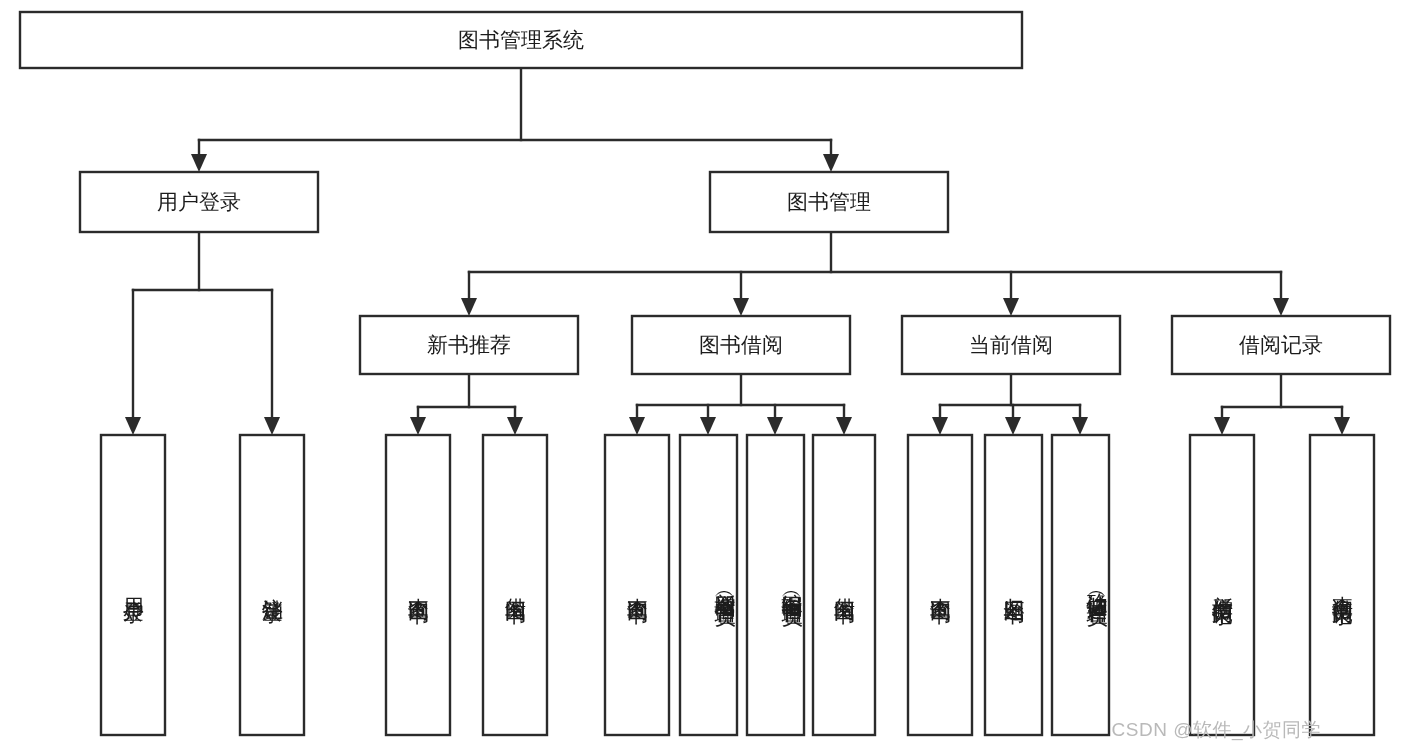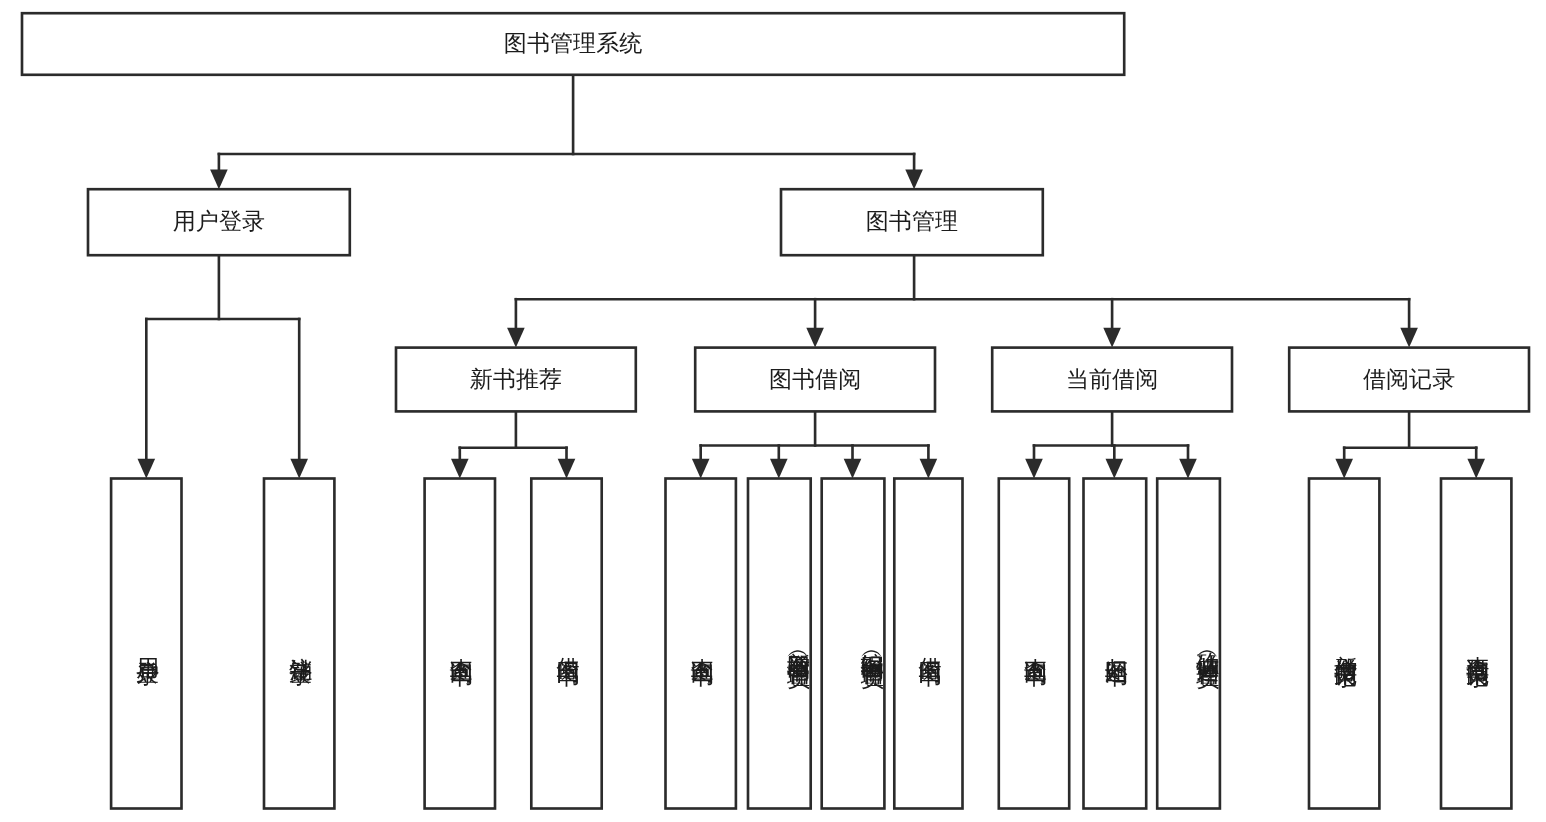--- a/index.html
+++ b/index.html
@@ -256,14 +256,15 @@
   <div class="node-label-v" style="left:605px;  top:435px; width:64px; height:300px;">查询图书</div>
   <div class="node-label-v" style="left:680px;  top:437px; width:57px; height:296px; align-items:flex-start;">新增图书（管理员）</div>
   <div class="node-label-v" style="left:747px;  top:437px; width:57px; height:296px; align-items:flex-start;">编辑图书（管理员）</div>
   <div class="node-label-v" style="left:813px;  top:435px; width:62px; height:300px;">借阅图书</div>
   <div class="node-label-v" style="left:908px;  top:435px; width:64px; height:300px;">查询图书</div>
   <div class="node-label-v" style="left:985px;  top:435px; width:57px; height:300px;">归还图书</div>
   <div class="node-label-v" style="left:1052px; top:437px; width:57px; height:296px; align-items:flex-start;">确认归还（管理员）</div>
   <div class="node-label-v" style="left:1190px; top:435px; width:64px; height:300px;">新增借阅记录</div>
   <div class="node-label-v" style="left:1310px; top:435px; width:64px; height:300px;">查询借阅记录</div>
 
+  <div class="watermark">CSDN @软件_小贺同学</div>
 
 </div>
 
 </body></html>

